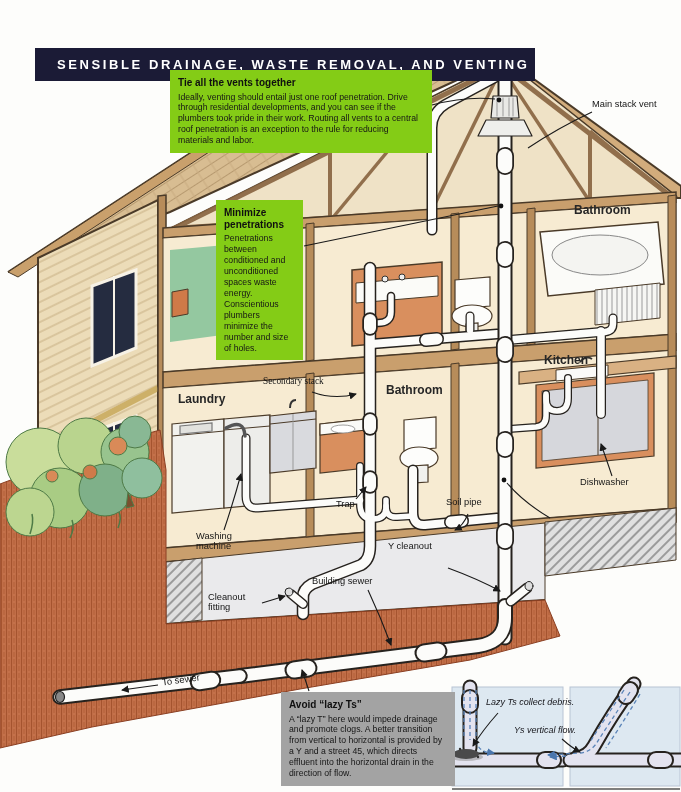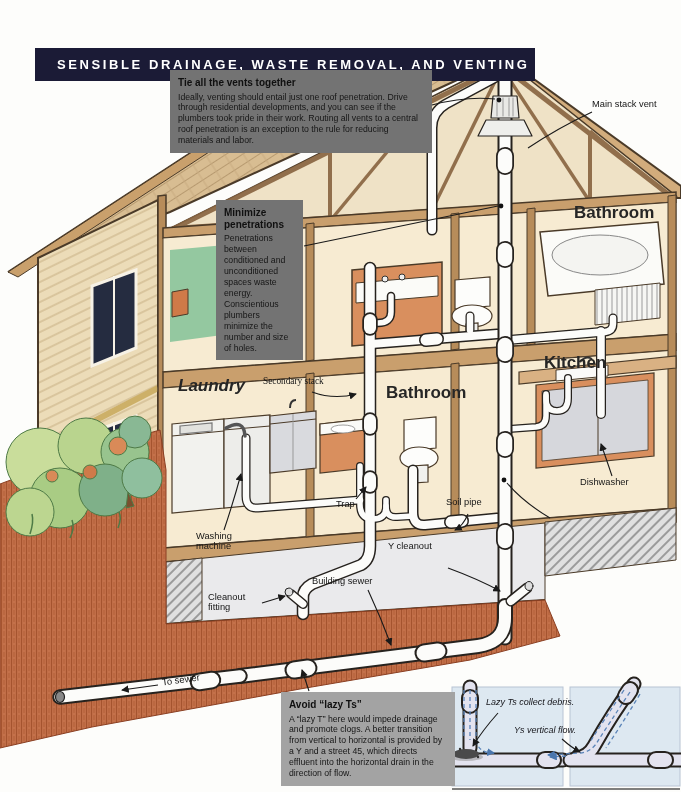--- a/index.html
+++ b/index.html
@@ -3,24 +3,24 @@
 <meta charset="utf-8">
 <style>
   html,body{margin:0;padding:0;background:#ffffff;}
   .stage{position:relative;width:681px;height:792px;background:#fdfdfb;overflow:hidden;
          font-family:"Liberation Sans",sans-serif;color:#1b1b1b;}
   .stage svg{position:absolute;left:0;top:0;z-index:1;}
   .txt{position:absolute;z-index:3;}
   .titlebar{position:absolute;left:35px;top:8px;width:500px;height:33px;background:#1b1b36;z-index:3;
             display:flex;align-items:center;padding-left:22px;box-sizing:border-box;margin-top:40px;}
   .titlebar span{color:#ffffff;font-weight:bold;font-size:13px;letter-spacing:2.6px;}
-  .callout{position:absolute;background:#737373;z-index:3;box-sizing:border-box;padding:7px 8px;}
+  .callout{position:absolute;background:#84cc16;z-index:3;box-sizing:border-box;padding:7px 8px;}
   .callout h4{margin:0 0 3px 0;font-size:10px;line-height:1.15;color:#101010;}
   .callout p{margin:0;font-size:8.7px;line-height:1.26;color:#161616;}
-  .roomlabel{font-weight:bold;font-size:17px;color:#262626;}
+  .roomlabel{font-weight:bold;font-size:12px;color:#262626;}
   .small{font-size:9.3px;line-height:1.12;color:#151515;}
   .nowrap{white-space:nowrap;}
   .cap{font-size:9px;font-style:italic;color:#15151a;white-space:nowrap;}
 </style>
 </head>
 <body>
 
 <div class="stage">
 
 <svg width="681" height="792" viewBox="0 0 681 792">
@@ -364,21 +364,21 @@
   <p>Penetrations between conditioned and unconditioned spaces waste energy. Conscientious plumbers minimize the number and size of holes.</p>
 </div>
 <div class="callout" style="left:281px;top:692px;width:174px;background:#a3a3a3;">
   <h4>Avoid “lazy Ts”</h4>
   <p>A “lazy T” here would impede drainage and promote clogs. A better transition from vertical to horizontal is provided by a Y and a street 45, which directs effluent into the horizontal drain in the direction of flow.</p>
 </div>
 
 <div class="txt small nowrap" style="left:592px;top:99px;">Main stack vent</div>
 <div class="txt roomlabel" style="left:574px;top:203px;">Bathroom</div>
 <div class="txt roomlabel" style="left:544px;top:353px;">Kitchen</div>
-<div class="txt roomlabel" style="left:178px;top:376px;font-style:italic;">Laundry</div>
+<div class="txt roomlabel" style="left:178px;top:392px;">Laundry</div>
 <div class="txt roomlabel" style="left:386px;top:383px;">Bathroom</div>
 <div class="txt small" style="left:263px;top:376px;width:62px;font-family:Liberation Serif, serif;">Secondary stack</div>
 <div class="txt small nowrap" style="left:336px;top:499px;">Trap</div>
 <div class="txt small nowrap" style="left:446px;top:497px;">Soil pipe</div>
 <div class="txt small" style="left:196px;top:531px;width:58px;">Washing machine</div>
 <div class="txt small nowrap" style="left:388px;top:541px;">Y cleanout</div>
 <div class="txt small nowrap" style="left:312px;top:576px;">Building sewer</div>
 <div class="txt small" style="left:208px;top:592px;width:60px;">Cleanout fitting</div>
 <div class="txt small nowrap" style="left:580px;top:477px;">Dishwasher</div>
 <div class="txt small nowrap" style="left:162px;top:675px;transform:rotate(-8deg);font-size:9.5px;">To sewer</div>

